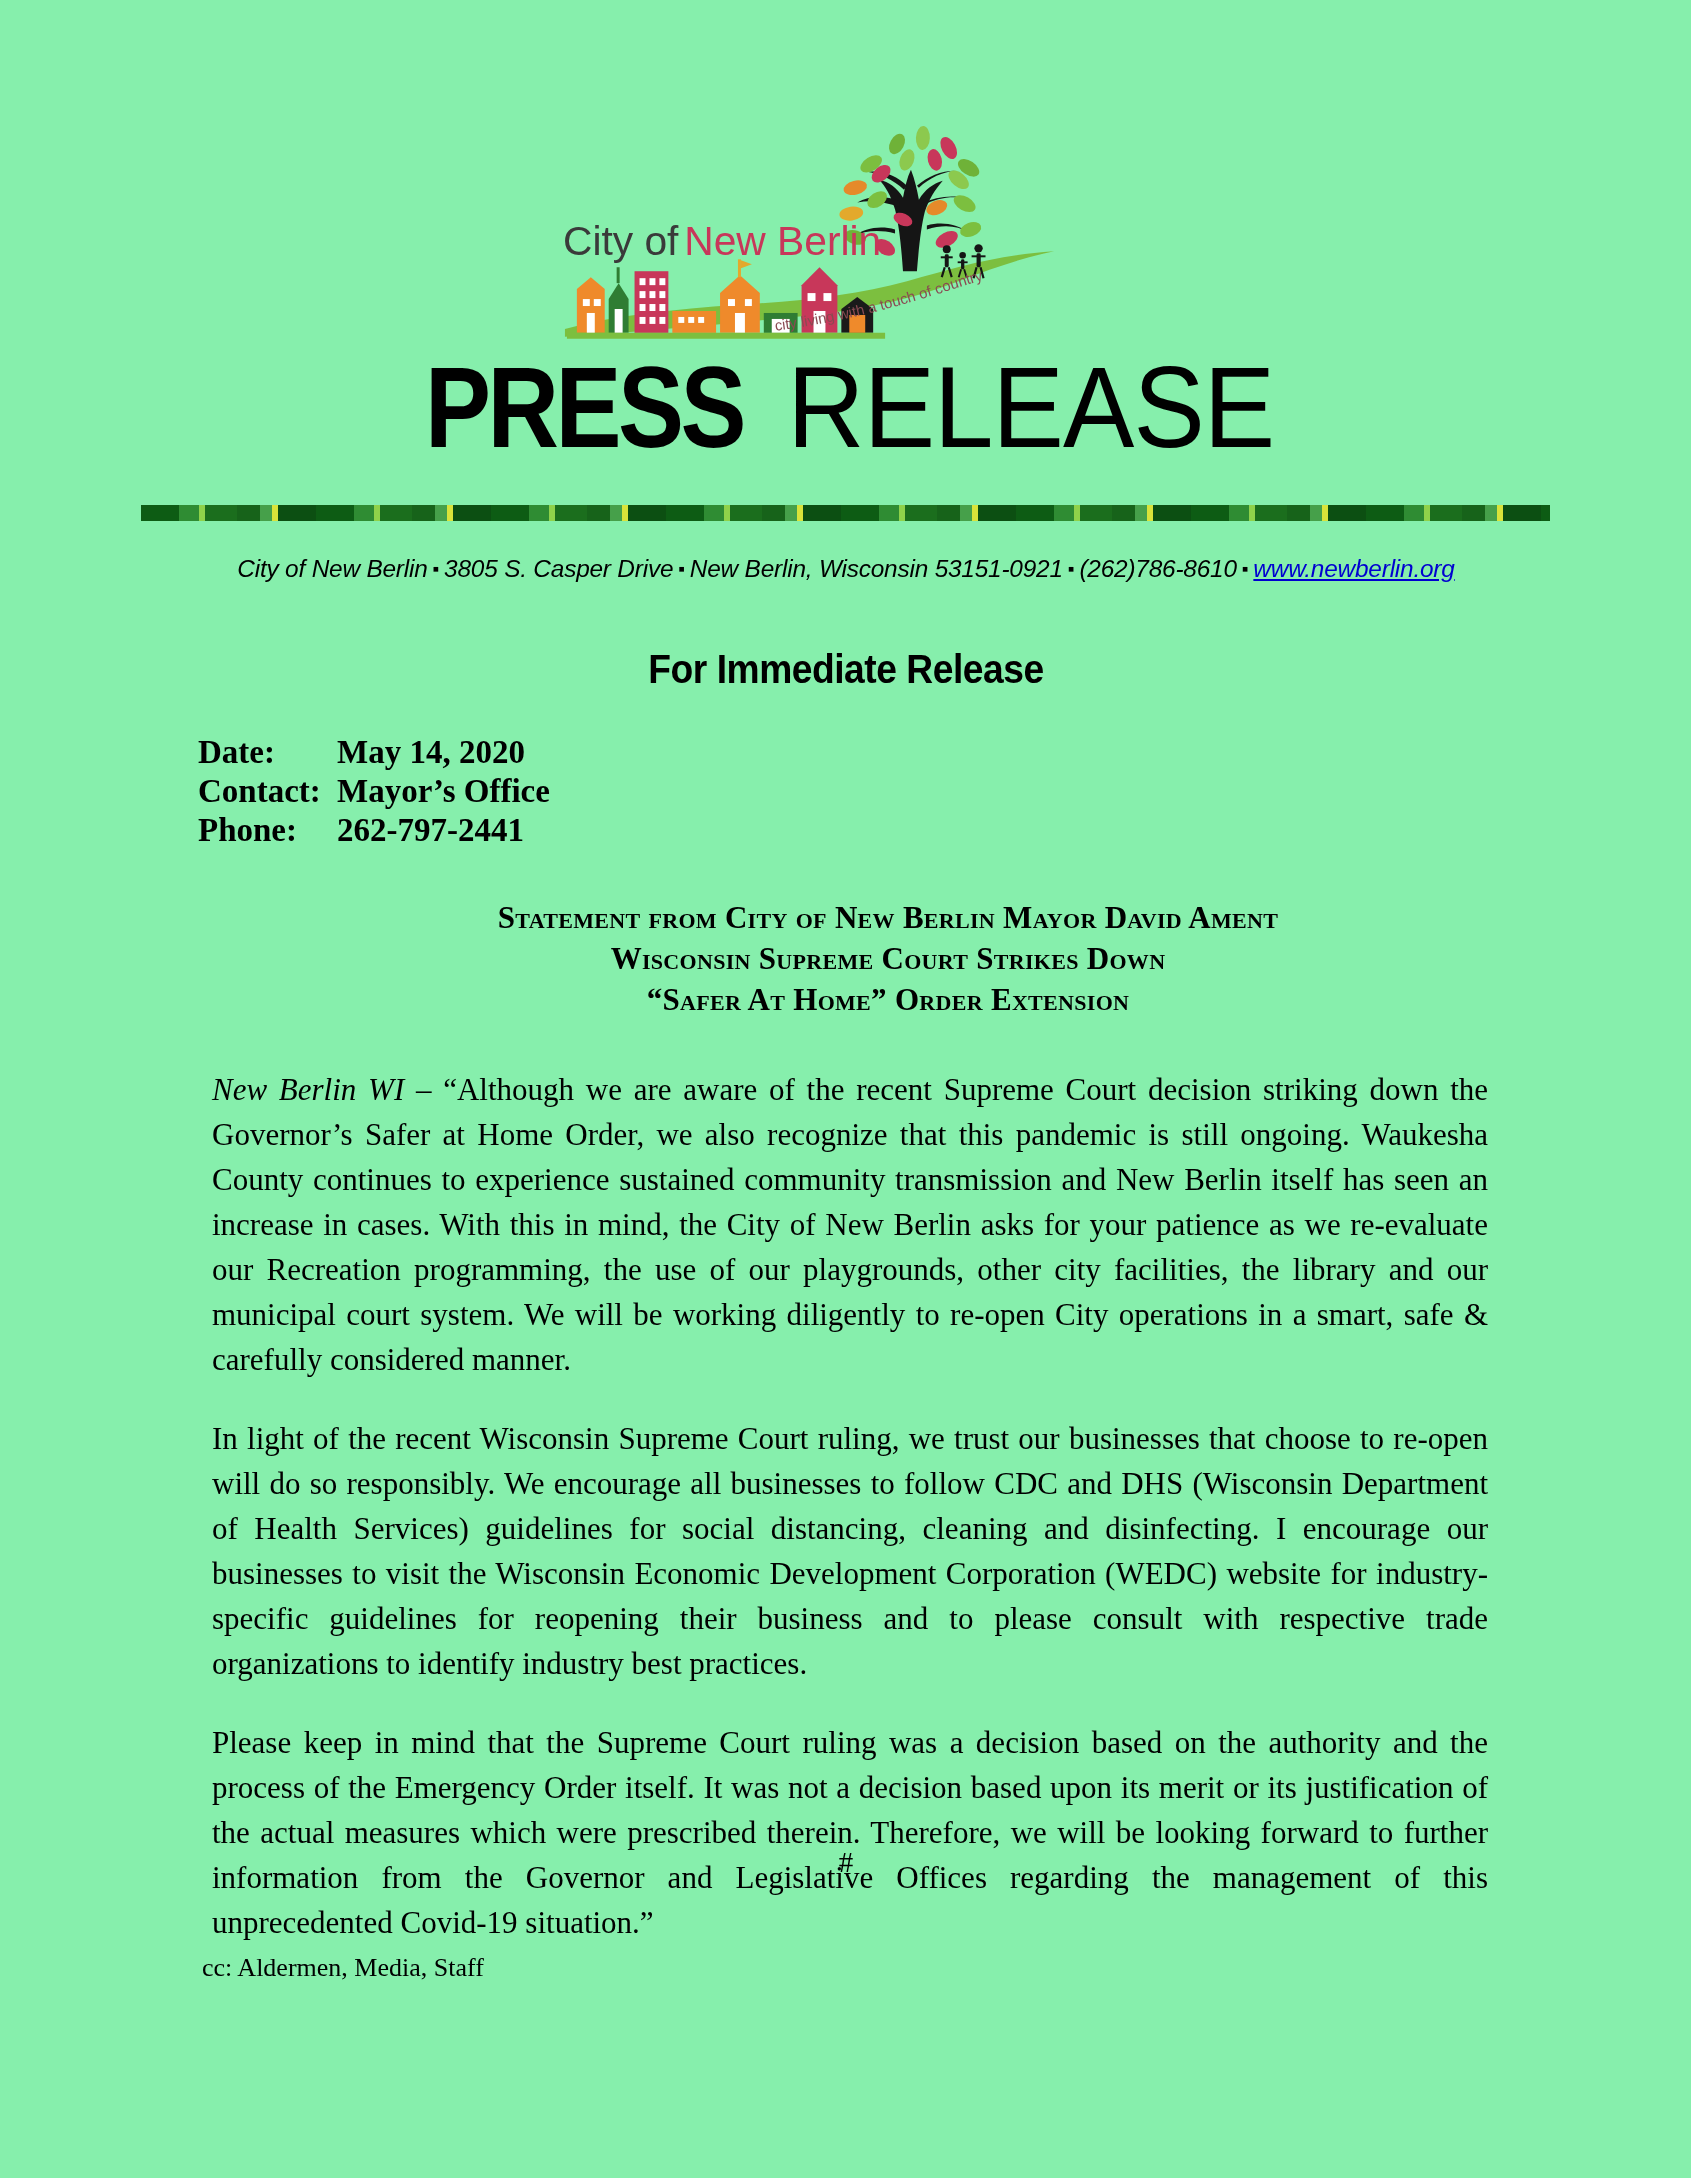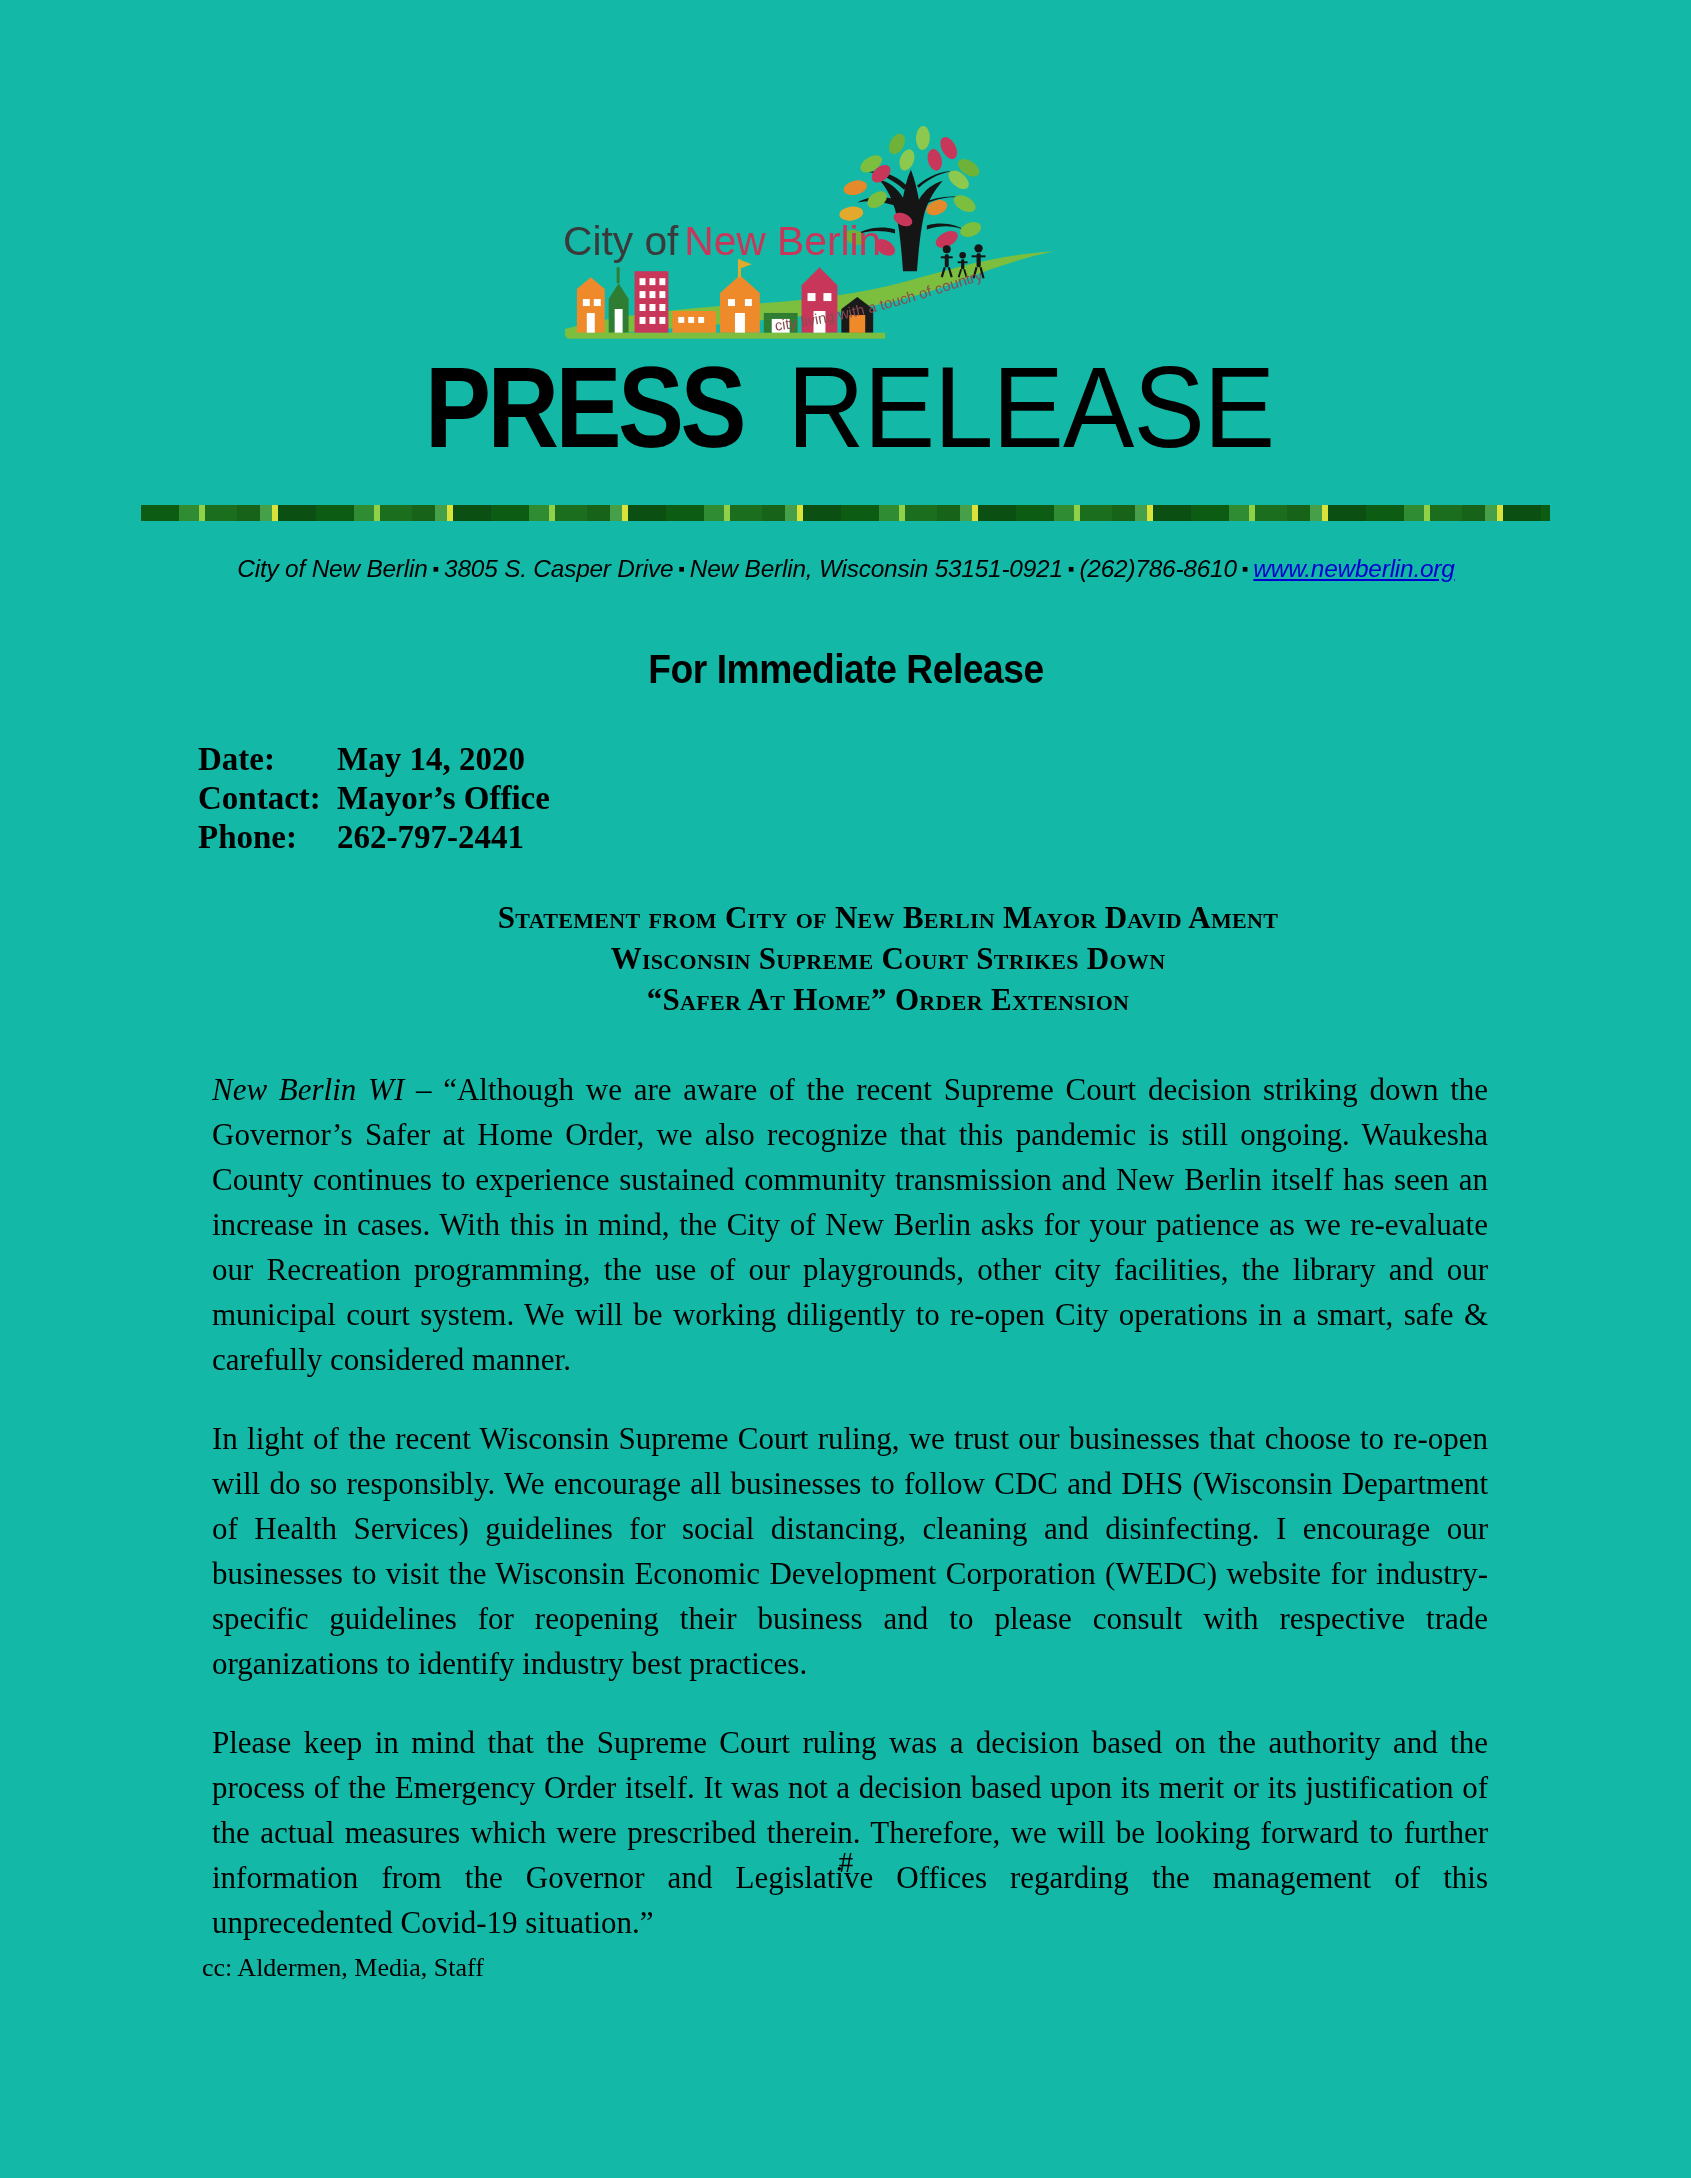--- a/index.html
+++ b/index.html
@@ -12,21 +12,21 @@
     height: 2178px;
     font-family: "Liberation Serif", serif;
     color: #000000;
     position: relative;
     overflow: hidden;
   }
   .page {
     position: relative;
     width: 1692px;
     height: 2178px;
-    background: #14b8a6;
+    background: #86efac;
     box-sizing: border-box;
   }
 
   
   .logo-block {
     position: absolute;
     left: 557px;
     top: 104px;
     width: 517px;
     height: 239px;
@@ -117,21 +117,20 @@
   }
 
   
   .meta {
     position: absolute;
     left: 198px;
     top: 733px;
     font-weight: bold;
     font-size: 33px;
     line-height: 39px;
-    margin-top: 7px;
   }
   .meta-row { display: block; white-space: nowrap; }
   .meta-label {
     display: inline-block;
     width: 139px;
   }
   .meta-value { display: inline-block; }
 
   
   .headline {

